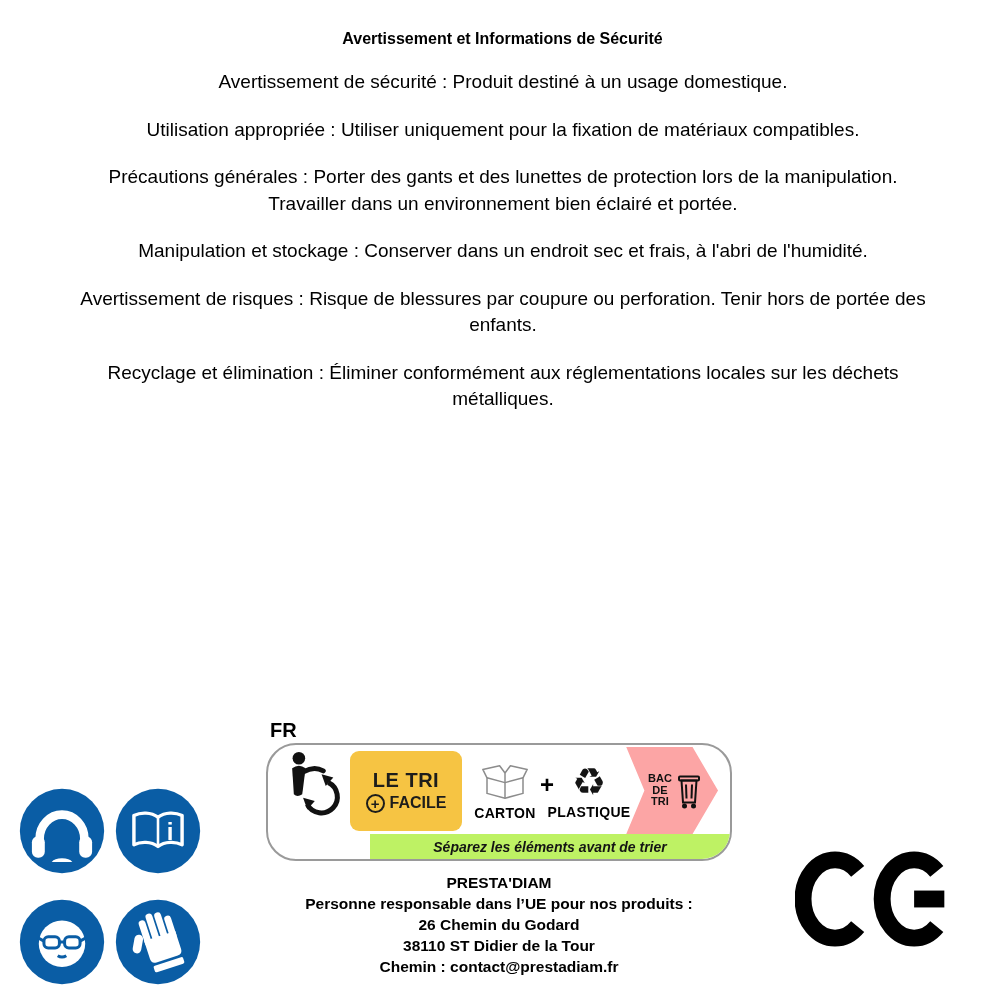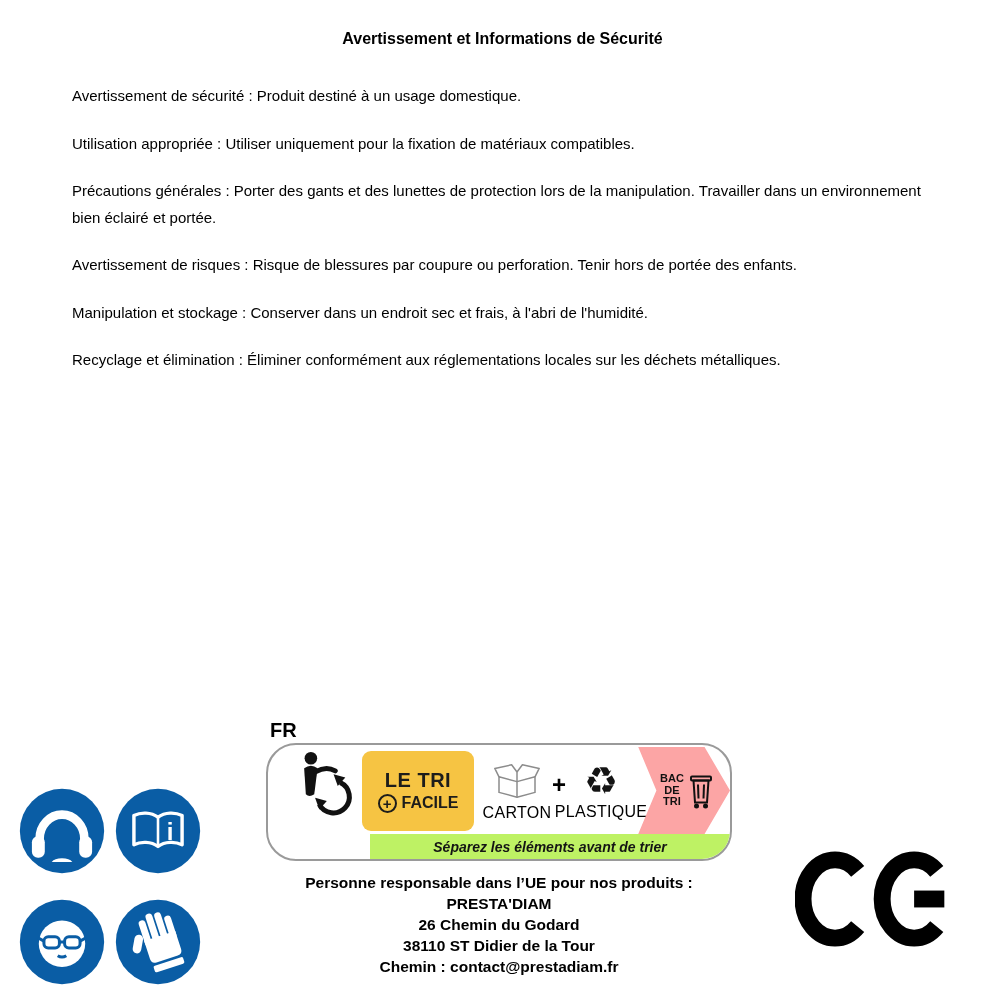--- a/index.html
+++ b/index.html
@@ -8,60 +8,60 @@
     font-family:"Liberation Sans", sans-serif;
     color:#000;
     position:relative;
     overflow:hidden;
   }
   .title {
     position:absolute; top:30px; left:0; width:100%;
     text-align:center; font-weight:bold; font-size:16px;
   }
   .content {
-    position:absolute; left:72px; top:83px; width:862px;
-    font-size:15px; line-height:26.5px;
+    position:absolute; left:72px; top:69px; width:862px;
+    font-size:19px; line-height:26.5px;text-align:center;
   }
   .content p { margin-bottom:21px; }
 
   
   .mandatory-icons {
     position:absolute; left:19px; top:788px;
     display:grid; grid-template-columns:86px 86px; gap:25px 10px;
   }
   .mandatory-icons svg { display:block; width:86px; height:86px; }
 
   
   .tri-section { position:absolute; left:266px; top:719px; width:466px; }
   .fr-label { font-weight:bold; font-size:20px; margin:0 0 1px 4px; }
   .pill {
     position:relative; height:118px; background:#fff;
     border:2px solid #9a9a9a; border-radius:30px;
     overflow:hidden;
   }
   .pill-row {
-    display:flex; align-items:center; height:91px; padding-left:28px;
+    display:flex; align-items:center; height:91px; padding-left:16px;
   }
   .triman svg { display:block; width:60px; height:84px; }
   .tri-box {
     width:112px; height:80px; margin-left:6px; background:#f6c443;
     border-radius:9px; display:flex; flex-direction:column;
     align-items:center; justify-content:center; color:#1d1d1b;
   }
   .tri-box .l1 { font-size:20px; font-weight:bold; letter-spacing:.5px; }
   .tri-box .l2 { display:flex; align-items:center; gap:5px; margin-top:2px; }
   .plus-circle {
     width:19px; height:19px; border:2.5px solid #1d1d1b; border-radius:50%;
     display:flex; align-items:center; justify-content:center;
     font-weight:bold; font-size:15px; line-height:1;
   }
   .tri-box .l2 .word { font-size:16px; font-weight:bold; }
   .materials { display:flex; align-items:center; margin-left:12px; }
   .material { display:flex; flex-direction:column; align-items:center; width:62px; }
-  .material .cap { font-size:16px; font-weight:normal; margin-top:2px; letter-spacing:.3px; }
+  .material .cap { font-size:14px; font-weight:bold; margin-top:2px; letter-spacing:.3px; }
   .mat-plus { font-size:24px; font-weight:bold; margin:0 4px 12px; }
   .recycle-glyph { font-size:38px; line-height:40px; color:#141414; }
   .carton-svg { width:58px; height:42px; display:block; }
   .chevron {
     position:relative; width:92px; height:88px; margin-left:6px;
     background:#fca5a5;
     clip-path:polygon(0% 0%, 72% 0%, 100% 50%, 72% 100%, 0% 100%, 20% 50%);
     display:flex; align-items:center;
   }
   .bac-text {
@@ -88,22 +88,22 @@
 </style>
 </head>
 <body>
 
 <div class="title">Avertissement et Informations de Sécurité</div>
 
 <div class="content">
   <p>Avertissement de sécurité : Produit destiné à un usage domestique.</p>
   <p>Utilisation appropriée : Utiliser uniquement pour la fixation de matériaux compatibles.</p>
   <p>Précautions générales : Porter des gants et des lunettes de protection lors de la manipulation. Travailler dans un environnement bien éclairé et portée.</p>
+  <p>Manipulation et stockage : Conserver dans un endroit sec et frais, à l'abri de l'humidité.</p>
   <p>Avertissement de risques : Risque de blessures par coupure ou perforation. Tenir hors de portée des enfants.</p>
-  <p>Manipulation et stockage : Conserver dans un endroit sec et frais, à l'abri de l'humidité.</p>
   <p>Recyclage et élimination : Éliminer conformément aux réglementations locales sur les déchets métalliques.</p>
 </div>
 
 <div class="mandatory-icons">
   <span>
     <svg viewBox="0 0 100 100">
       <circle cx="50" cy="50" r="49" fill="#0a5da5"></circle>
       <path d="M24 66 v-7 a26 28 0 0 1 52 0 v7" fill="none" stroke="#fff" stroke-width="10" stroke-linecap="round"></path>
       <rect x="15" y="56" width="15" height="25" rx="7" fill="#fff"></rect>
       <rect x="70" y="56" width="15" height="25" rx="7" fill="#fff"></rect>
@@ -204,22 +204,22 @@
           <circle cx="21" cy="69" r="5" fill="#111"></circle>
           <circle cx="39" cy="69" r="5" fill="#111"></circle>
         </svg>
       </div>
     </div>
     <div class="tagline-strip">Séparez les éléments avant de trier</div>
   </div>
 </div>
 
 <div class="responsible">
+  <div>PRESTA'DIAM</div>
   <div>Personne responsable dans l’UE pour nos produits :</div>
-  <div>PRESTA'DIAM</div>
   <div>26 Chemin du Godard</div>
   <div>38110 ST Didier de la Tour</div>
   <div>Chemin : contact@prestadiam.fr</div>
 </div>
 
 <div class="ce-mark">
   <svg viewBox="0 0 180 110">
     <path d="M70.5 23.9 A36 44 0 1 0 70.5 86.1" stroke="#000" stroke-width="19" fill="none"></path>
     <path d="M159.5 23.9 A36 44 0 1 0 159.5 86.1" stroke="#000" stroke-width="19" fill="none"></path>
     <line x1="134" y1="55" x2="168" y2="55" stroke="#000" stroke-width="19"></line>

